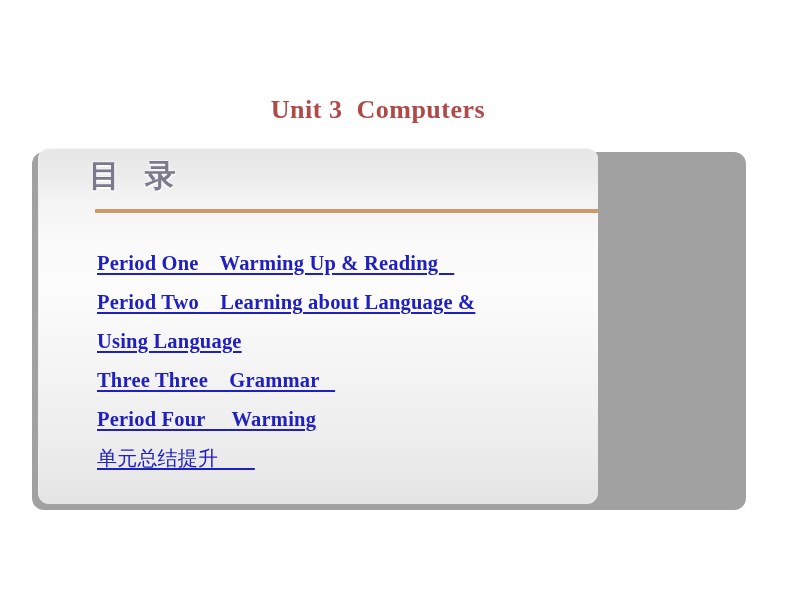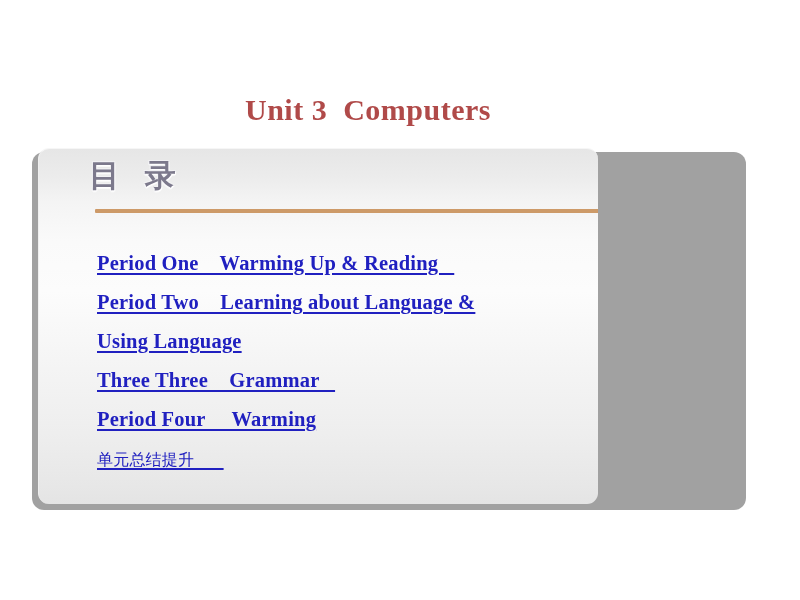--- a/index.html
+++ b/index.html
@@ -17,25 +17,26 @@
 
   
   .slide-title {
     position: absolute;
     left: 0;
     top: 88px;
     width: 736px;
     text-align: center;
     font-family: "Liberation Serif", "DejaVu Serif", serif;
     font-weight: bold;
-    font-size: 30px;
+    font-size: 26px;
     letter-spacing: 0.5px;
     color: #b04a49;
     line-height: 44px;
     white-space: pre;
+    padding-left: 10px;
   }
 
   
   .panel-wrap {
     position: absolute;
     left: 32px;
     top: 148px;
     width: 720px;
     height: 364px;
   }
@@ -122,21 +123,21 @@
     color: #2020c0;
     text-decoration: underline;
     text-decoration-thickness: 1.5px;
     text-underline-offset: 3px;
     white-space: pre;
     cursor: pointer;
   }
   .toc-line.cjk .toc-link {
     font-family: Liberation Mono, monospace;
     font-weight: normal;
-    font-size: 16px;
+    font-size: 20px;
   }
 </style>
 </head>
 <body>
 
 <div class="slide-title">Unit 3  Computers</div>
 
 <div class="panel-wrap">
   <div class="panel-shadow"></div>
   <div class="panel">

